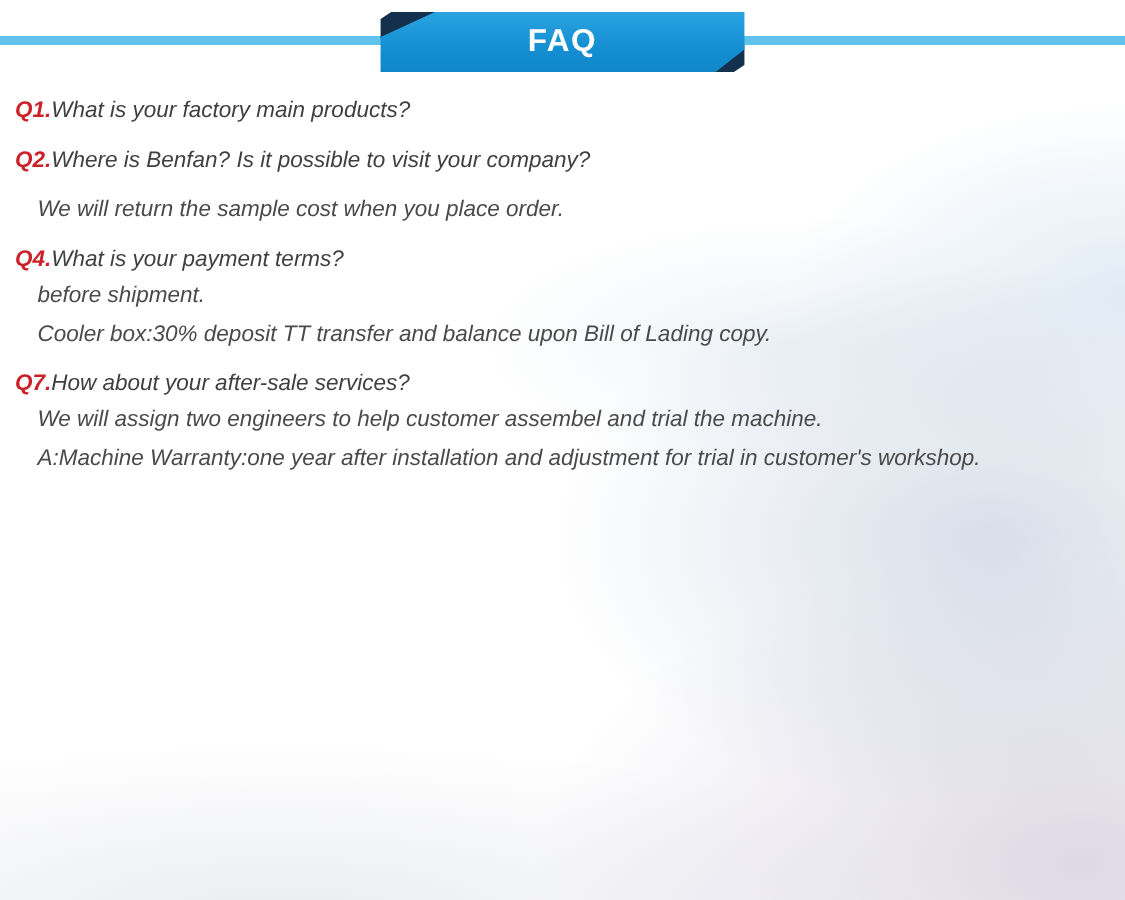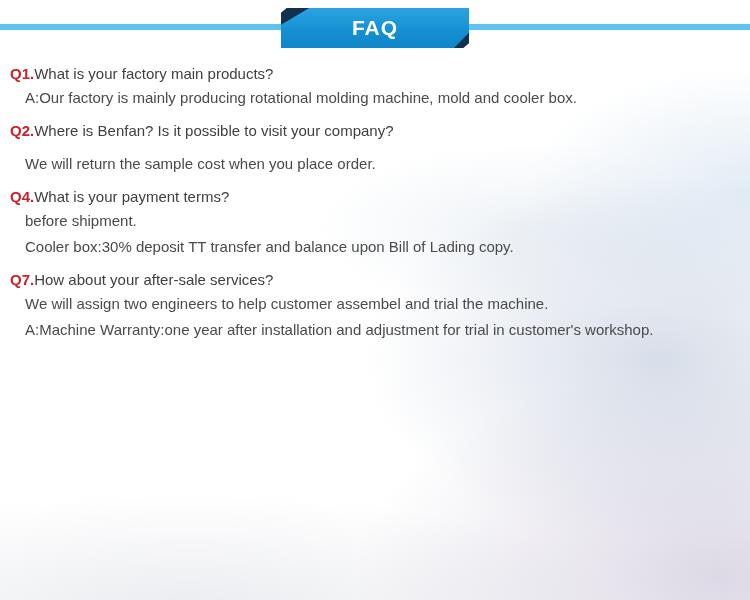--- a/index.html
+++ b/index.html
@@ -20,21 +20,21 @@
   .header { position: relative; height: 58px; }
   .header-line {
     position: absolute;
     left: 0; right: 0; top: 24px;
     height: 6px;
     background: #5fc3ee;
   }
   .ribbon {
     position: absolute;
     left: 50%; top: 8px;
-    width: 188px; height: 40px;
+    width: 243px; height: 40px;
     transform: translateX(-50%);
   }
   .ribbon::before { 
     content: "";
     position: absolute; inset: 0;
     background: #13304d;
     clip-path: polygon(3% 0, 17% 0, 0 45%, 0 12%);
   }
   .ribbon::after { 
     content: "";
@@ -49,21 +49,21 @@
     z-index: 1;
     text-align: center;
     line-height: 40px;
     color: #ffffff;
     font-size: 21px;
     font-weight: bold;
     letter-spacing: 1px;
   }
   
   .faq { padding: 6px 10px 0 10px; }
-  .faq-item { margin-bottom: 13px; }
+  .faq-item { margin-bottom: 13px; font-style: italic; }
   .q-line {
     font-size: 15px;
     line-height: 20px;
     color: #3f3f3f;
     margin-bottom: 4px;
   }
   .q-label {
     color: #cb2129;
     font-weight: bold;
   }
@@ -81,21 +81,20 @@
 <div class="header">
   <div class="header-line"></div>
   <div class="ribbon">
     <div class="ribbon-band">FAQ</div>
   </div>
 </div>
 
 <div class="faq" id="faq-list">
   <div class="faq-item">
     <div class="q-line"><span class="q-label">Q1.</span><span class="q-text">What is your factory main products?</span></div>
-  <div class="a-line">A:Our factory is mainly producing rotational molding machine, mold and cooler box.</div>
     </div>
 
   <div class="faq-item">
     <div class="q-line"><span class="q-label">Q2.</span><span class="q-text">Where is Benfan? Is it possible to visit your company?</span></div>
     </div>
 
   <div class="faq-item">
       <div class="a-line">We will return the sample cost when you place order.</div>
     </div>
 

